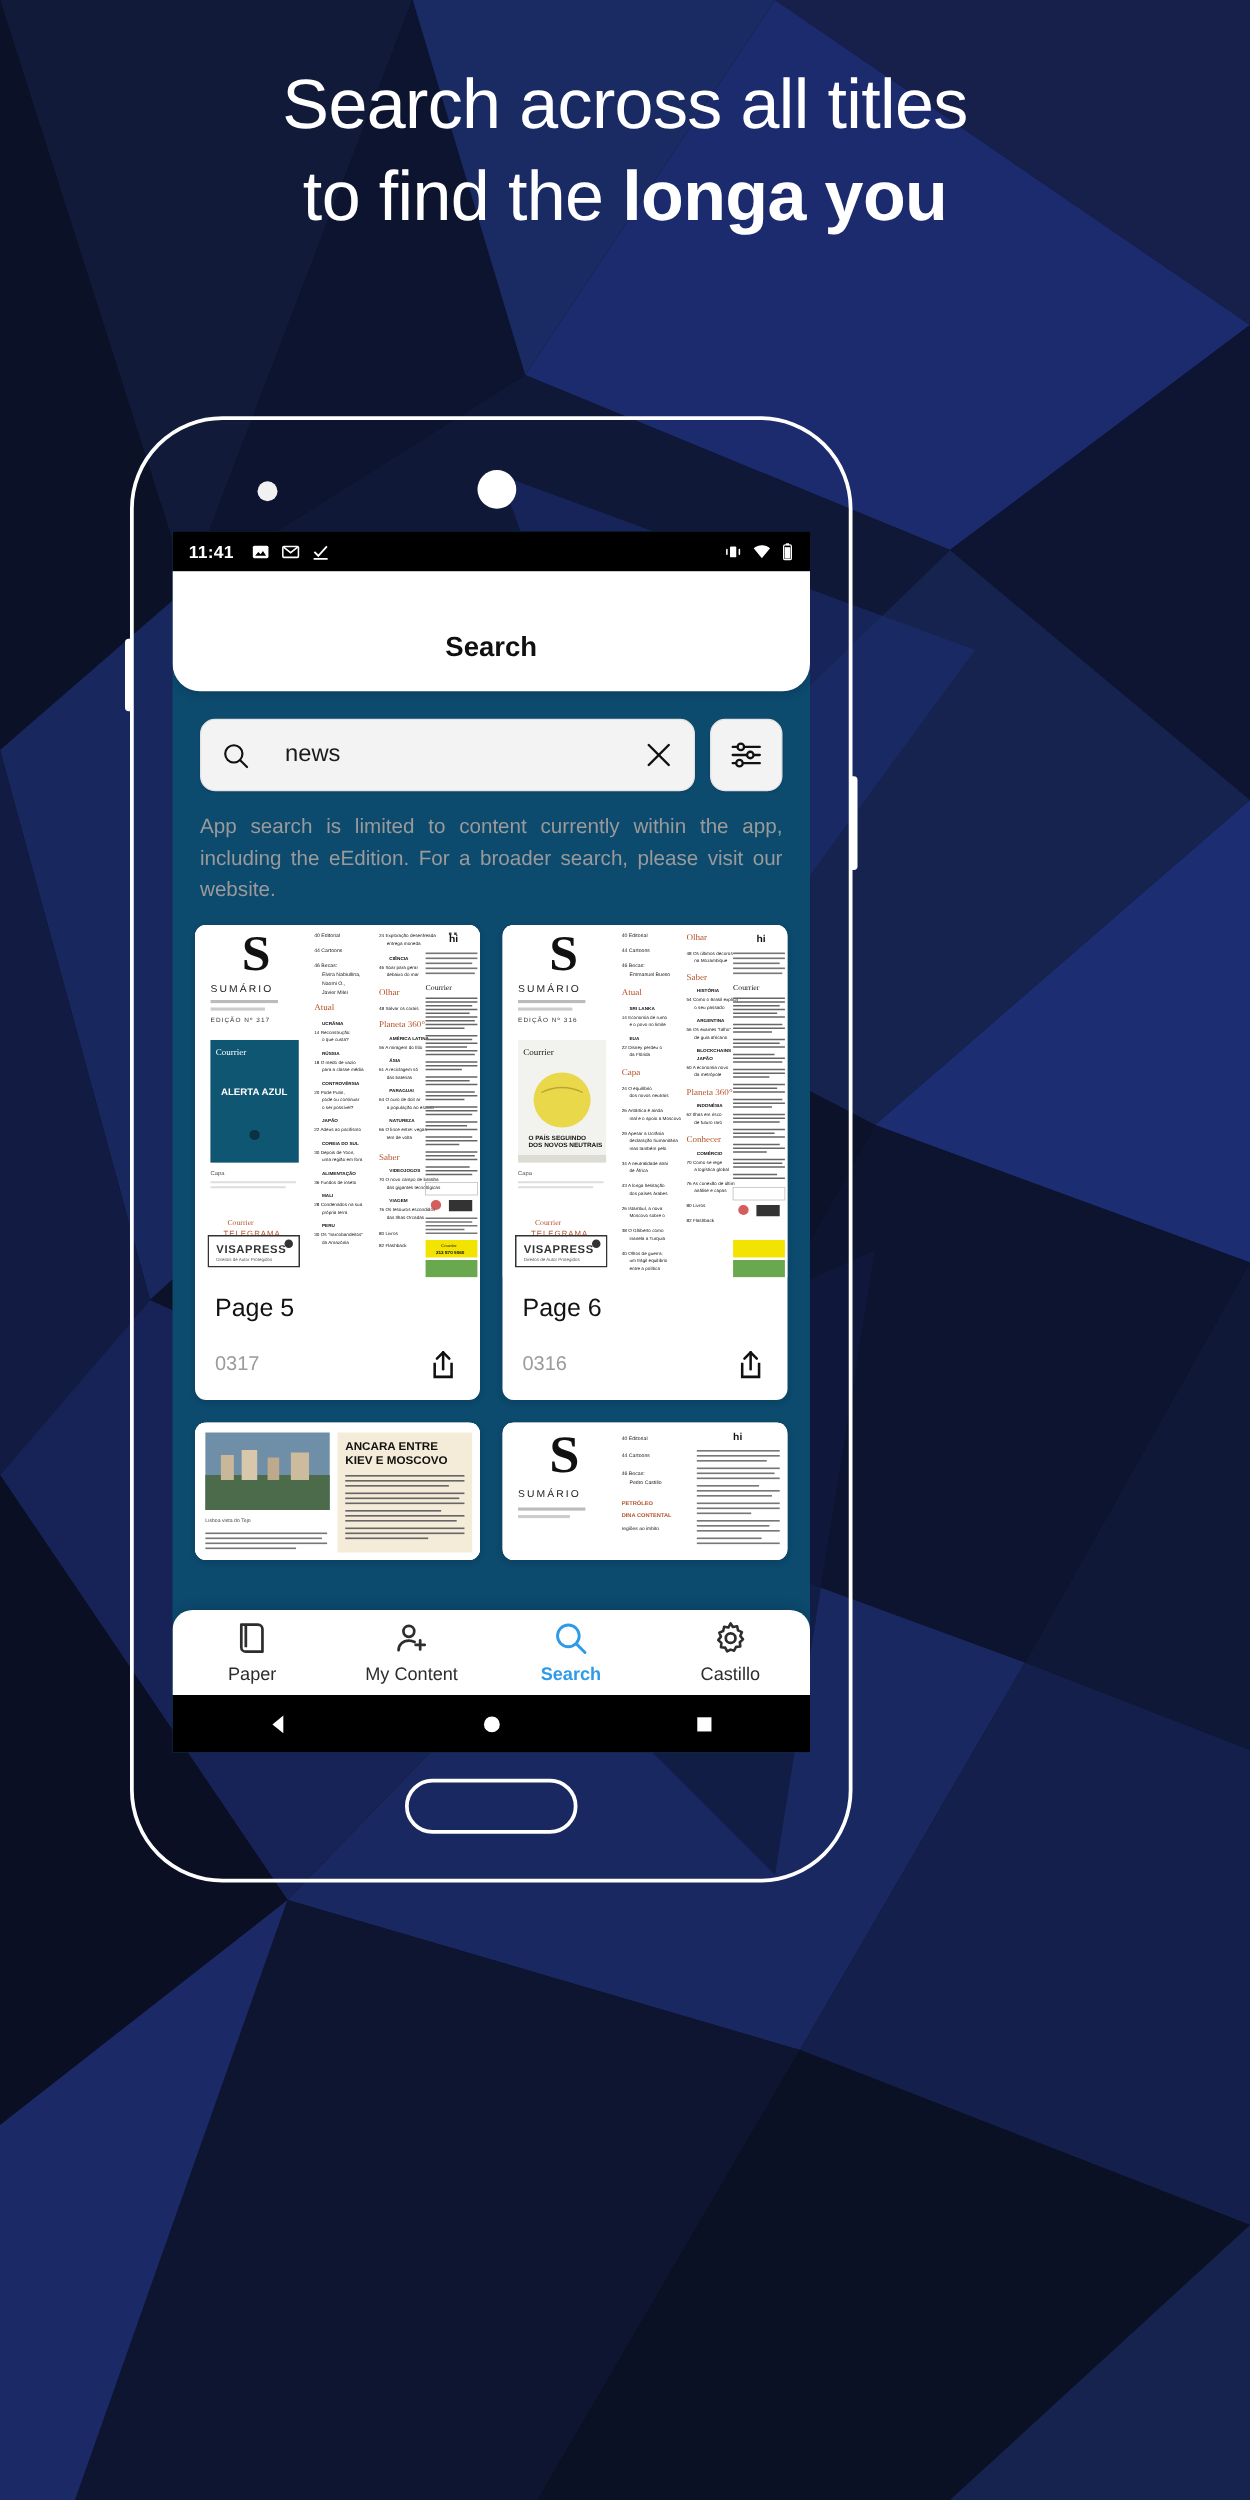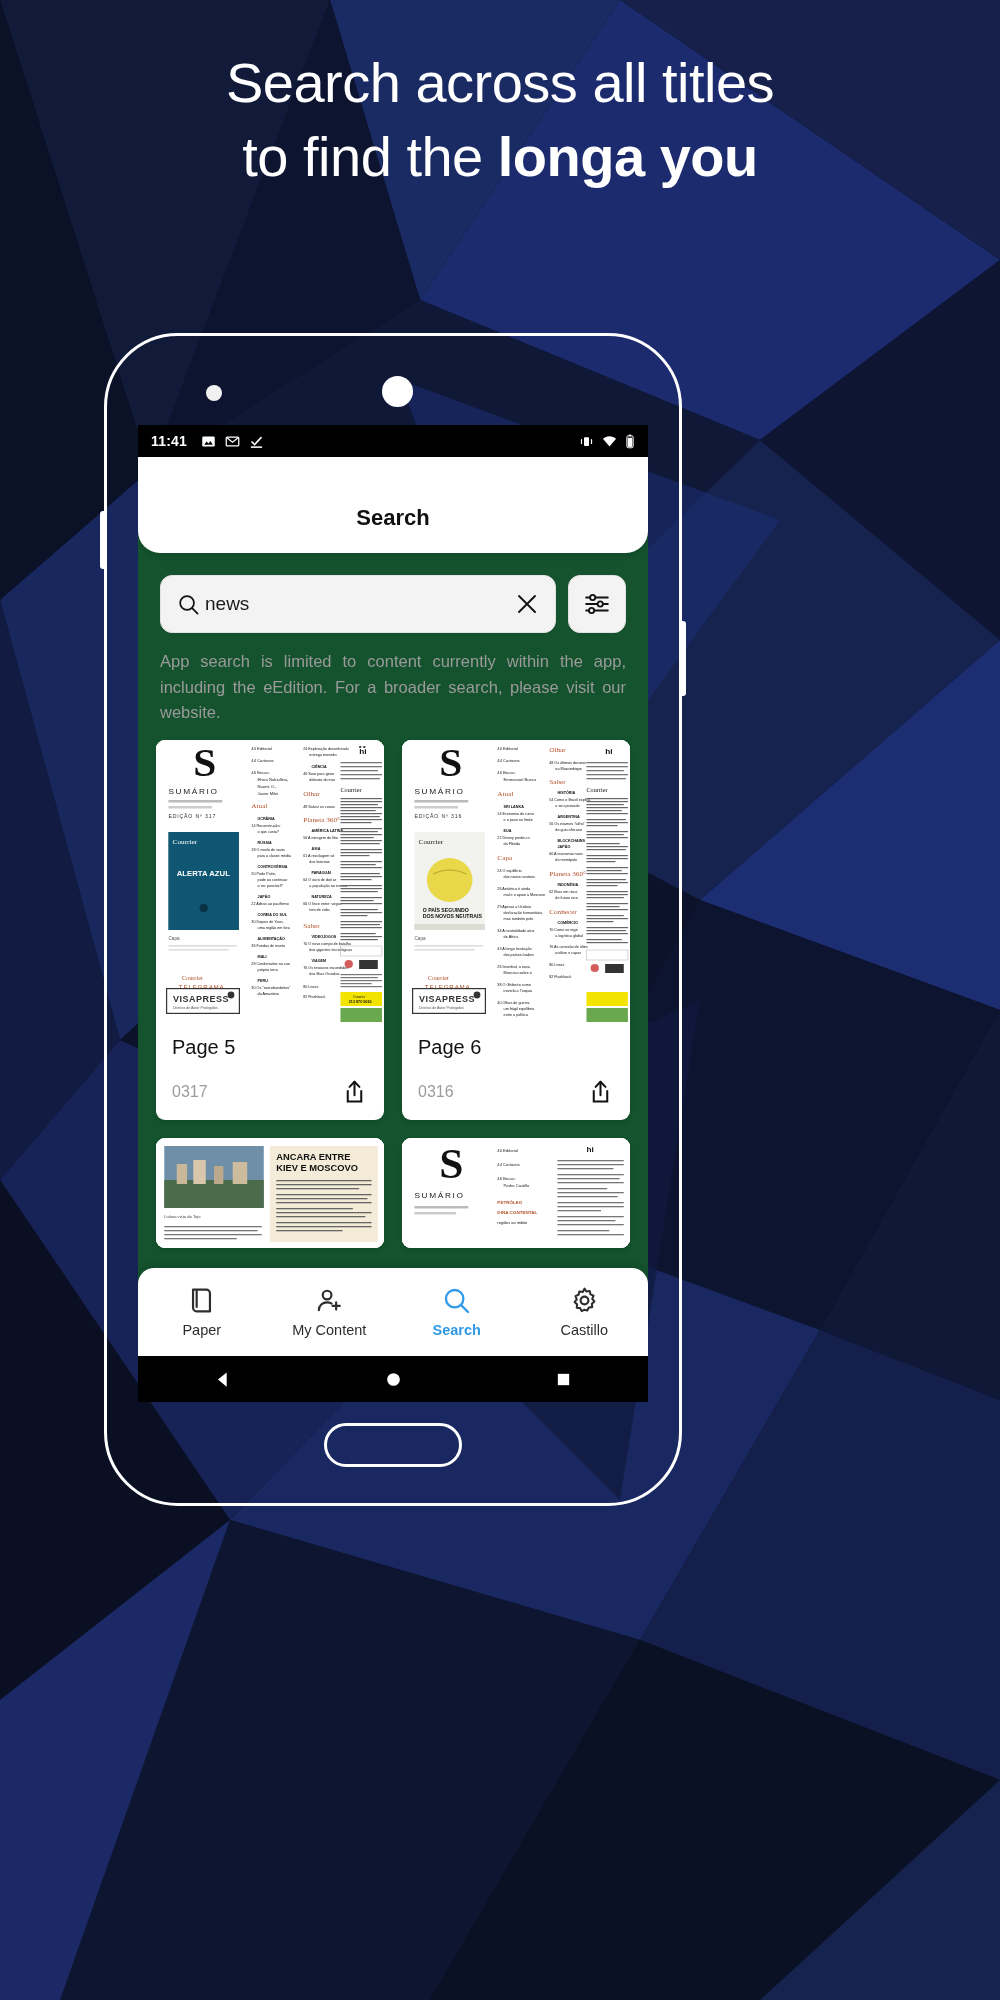--- a/index.html
+++ b/index.html
@@ -32,21 +32,21 @@
   .cam-small { position:absolute; left:99px; top:49px; width:16px; height:16px; border-radius:50%; background:#f1f1f1; }
   .cam-big   { position:absolute; left:275px; top:40px; width:31px; height:31px; border-radius:50%; background:#ffffff; }
   .home-pill { position:absolute; left:calc(50% - 69px); bottom:36px; width:138px; height:44px; border:3px solid #ffffff; border-radius:24px; }
   .side-btn-l { position:absolute; left:-7px; top:175px; width:5px; height:58px; background:#ffffff; border-radius:3px 0 0 3px; }
   .side-btn-r { position:absolute; right:-7px; top:285px; width:5px; height:75px; background:#ffffff; border-radius:0 3px 3px 0; }
 
   
   .screen {
     position:absolute; z-index:7; left:138px; top:425px;
     width:510px; height:977px;
-    background:#14532d; overflow:hidden;
+    background:#0c4a6e; overflow:hidden;
   }
 
   
   .statusbar {
     height:32px; background:#000; color:#fff;
     display:flex; align-items:center; padding:0 13px;
     font-size:14px; font-weight:700;
   }
   .sb-time { letter-spacing:0.2px; }
   .sb-icons-left { display:flex; align-items:center; gap:9px; margin-left:14px; }
@@ -61,21 +61,21 @@
     padding-bottom:22px;
     box-shadow:0 3px 7px rgba(0,0,0,0.13);
     position:relative; z-index:3;
   }
   .header-title { font-size:22px; font-weight:700; color:#101010; }
 
   
   .search-row { display:flex; align-items:center; gap:12px; padding:22px 22px 0 22px; }
   .search-box {
     flex:1; height:58px; background:#f3f3f3; border:1px solid #e2e2e2;
-    border-radius:12px; display:flex; align-items:center; padding:0 16px; gap:5px;
+    border-radius:12px; display:flex; align-items:center; padding:0 16px; gap:28px;
     box-shadow:0 1px 2px rgba(0,0,0,0.05);
   }
   .search-text { flex:1; font-size:19px; color:#1b1b1b; }
   .filter-btn {
     width:58px; height:58px; background:#f3f3f3; border:1px solid #e2e2e2;
     border-radius:12px; display:flex; align-items:center; justify-content:center;
     box-shadow:0 1px 2px rgba(0,0,0,0.05);
   }
 
   
@@ -93,21 +93,21 @@
   }
   .thumb { height:282px; background:#fff; position:relative; overflow:hidden; }
   .thumb.short { height:110px; }
   .card-meta { padding:14px 16px 0 16px; }
   .card-title { font-size:20px; font-weight:400; color:#121212; }
   .card-foot { display:flex; align-items:center; justify-content:space-between; padding:20px 16px 14px 16px; }
   .card-num { font-size:16px; color:#9b9b9b; }
 
   
   .bottomnav {
-    position:absolute; left:0; right:0; bottom:46px; height:88px;
+    position:absolute; left:0; right:0; bottom:46px; height:68px;
     background:#fff; border-radius:16px 16px 0 0;
     display:flex; align-items:center;
     box-shadow:0 -2px 9px rgba(0,0,0,0.13);
   }
   .navitem { flex:1; display:flex; flex-direction:column; align-items:center; gap:7px; }
   .navlabel { font-size:14.5px; color:#2d2d2d; }
   .navitem.active .navlabel { color:#2f9be8; font-weight:700; }
 
   
   .androidnav {

